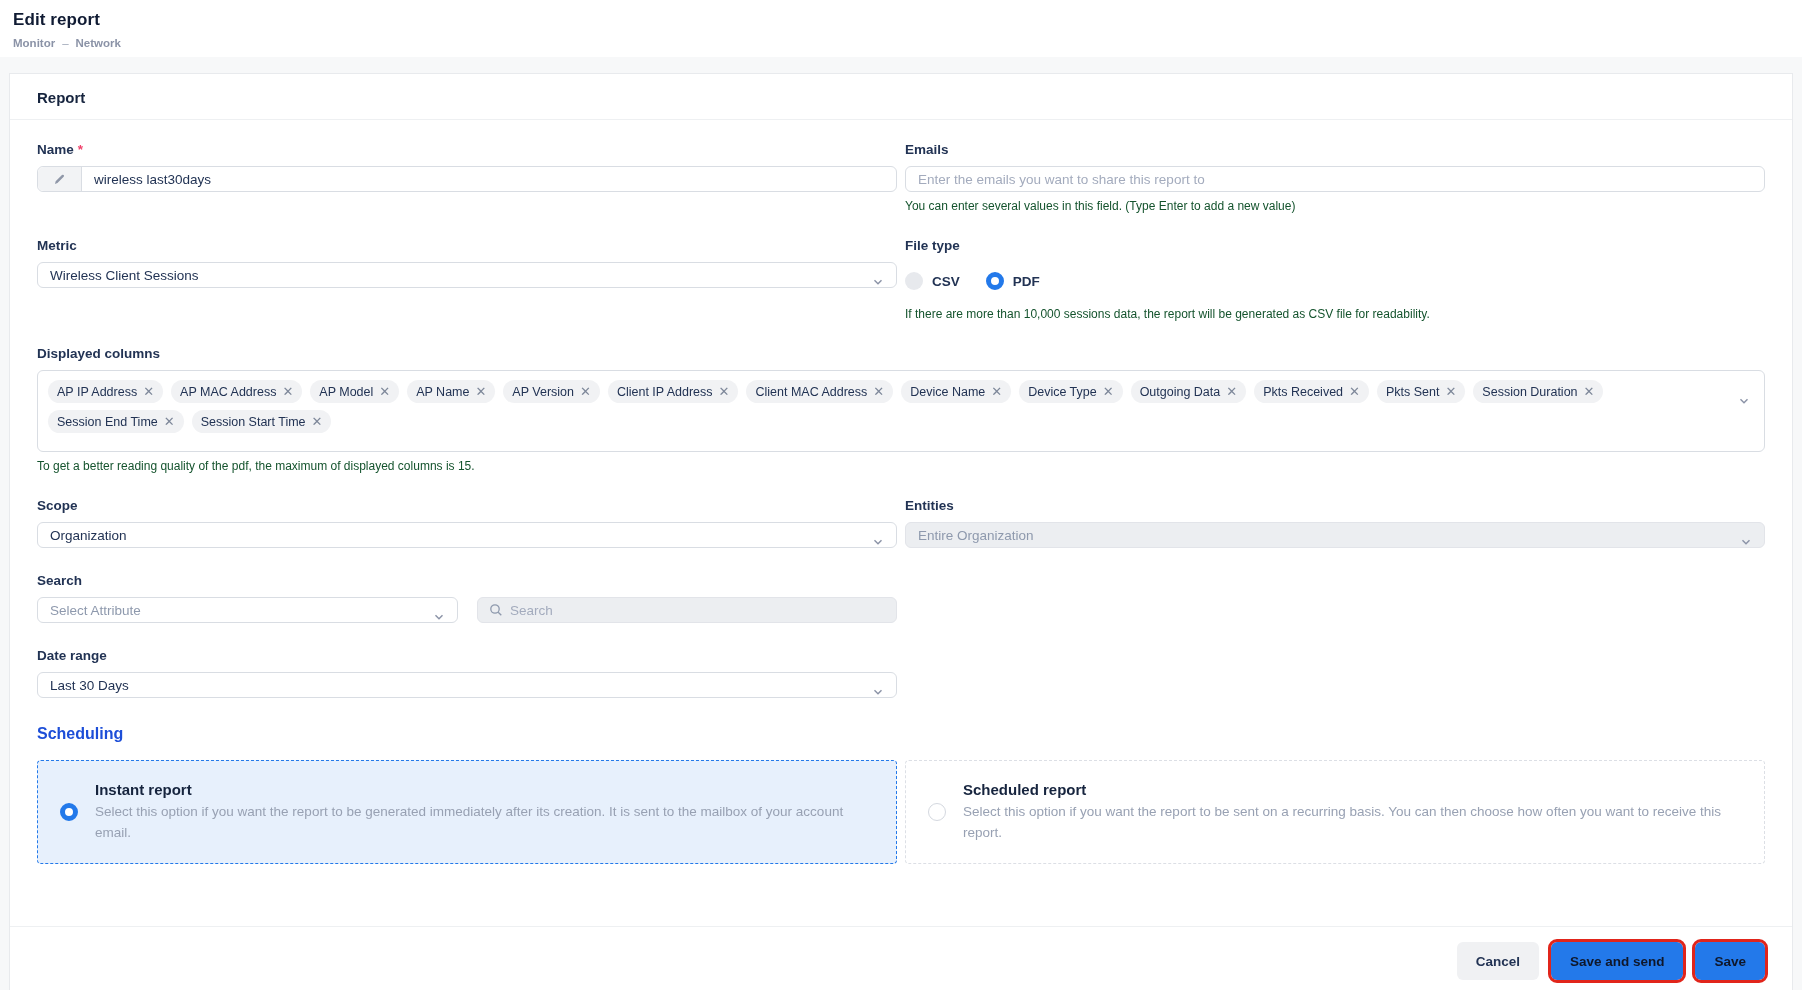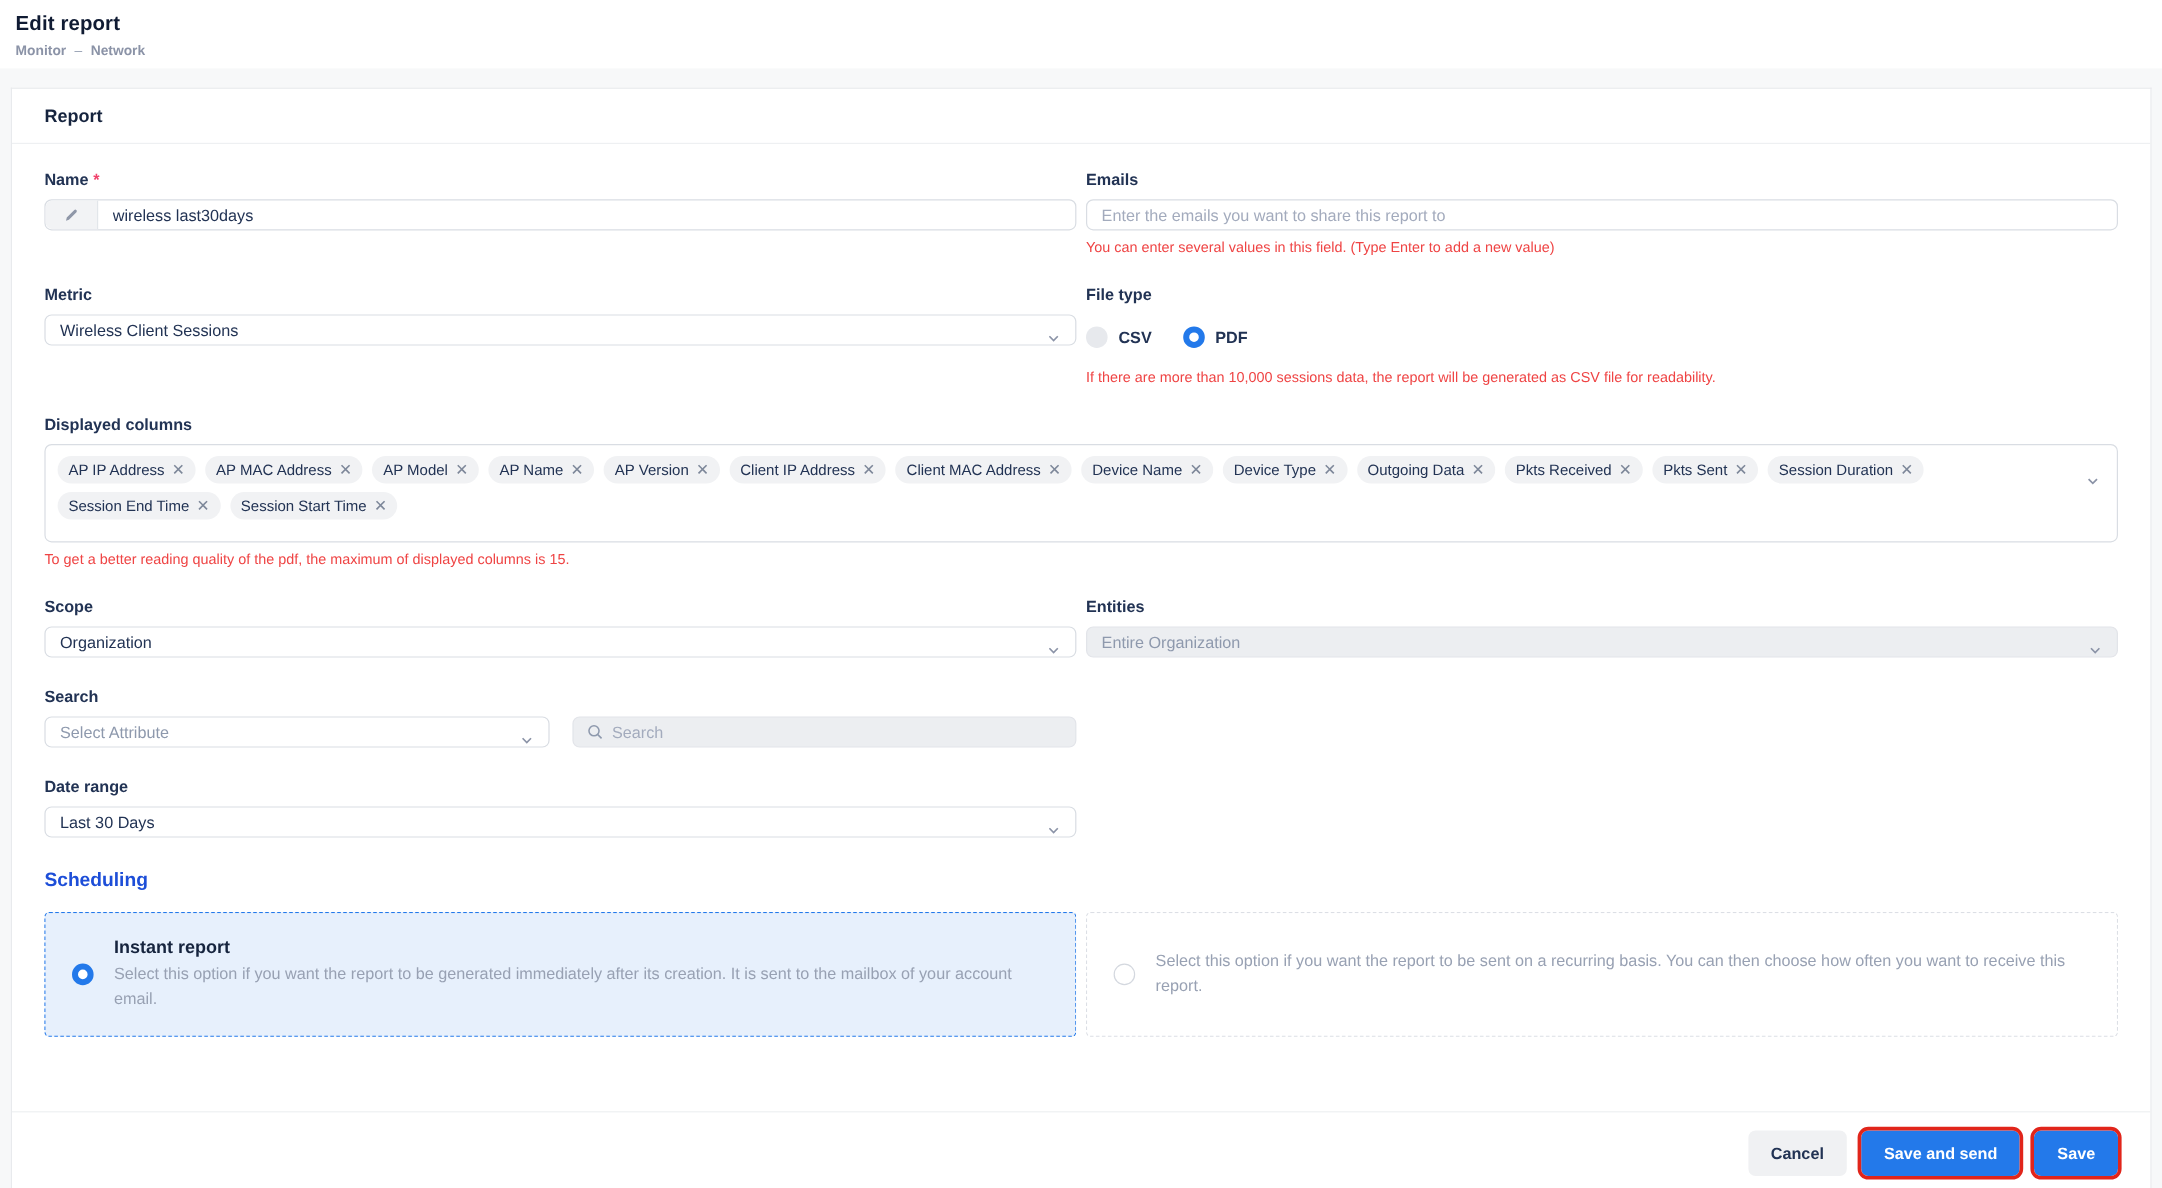--- a/index.html
+++ b/index.html
@@ -17,21 +17,21 @@
   .card { background:#fff; border:1px solid #e8eaed; border-bottom:none; height:100%; display:flex; flex-direction:column; }
   .card-header { padding:15px 27px 13px; border-bottom:1px solid #eef0f2; }
   .card-title { font-size:15px; font-weight:700; color:#16243e; }
   .card-body { flex:1; padding:22px 27px 0; }
 
   .grid2 { display:grid; grid-template-columns:860px 860px; column-gap:8px; }
 
   .field { margin-bottom:25px; }
   .field-label { font-size:13.5px; font-weight:600; color:#223354; margin-bottom:9px; display:flex; gap:4px; }
   .req { color:#f0426b; font-weight:700; }
-  .helper { font-size:12px; color:#ef4444; margin-top:7px; }
+  .helper { font-size:12px; color:#14532d; margin-top:7px; }
 
   .input, .select { height:26px; width:100%; border:1px solid #d9dde3; border-radius:6px; background:#fff;
     display:flex; align-items:center; font-size:13.5px; color:#223354; position:relative; }
   .input input { border:none; outline:none; flex:1; height:100%; font-size:13.5px; color:#223354;
     font-family:"Liberation Sans",sans-serif; background:transparent; padding:0 12px; border-radius:6px; }
   .input input::placeholder { color:#a3abbd; }
   .prefix-box { width:44px; height:100%; background:#f2f3f5; border-right:1px solid #d9dde3;
     border-radius:6px 0 0 6px; display:flex; align-items:center; justify-content:center; flex:0 0 auto; }
   .select { padding:0 34px 0 12px; cursor:pointer; }
   .select .chev { position:absolute; right:12px; top:13px; }
@@ -69,21 +69,21 @@
   .sched-card.unselected { background:#fff; border:1.5px dashed #dcdfe5; }
   .sched-text { flex:1; }
   .sched-title { font-size:15px; font-weight:700; color:#16243e; margin-bottom:4px; }
   .sched-desc { font-size:13.5px; color:#98a1b3; line-height:1.55; max-width:800px; }
 
   
   .card-footer { border-top:1px solid #eef0f2; padding:15px 27px; display:flex; justify-content:flex-end; align-items:center; gap:12px; }
   .btn { height:38px; border:none; border-radius:6px; padding:0 19px; font-size:13.5px; font-weight:700;
     font-family:"Liberation Sans",sans-serif; cursor:pointer; }
   .btn-cancel { background:#f0f1f3; color:#223354; }
-  .btn-primary { background:#2379ea; color:#ffffff; }
+  .btn-primary { background:#2379ea; color:#0f172a; }
   .annotated { outline:3px solid #e1251b; }
 
   .chev svg, .icon svg { display:block; }
 </style>
 </head>
 <body>
 
 <div class="top-header">
   <div class="page-title">Edit report</div>
   <div class="breadcrumb">
@@ -311,20 +311,21 @@
         <div class="sched-card selected">
           <span class="radio on"></span>
           <div class="sched-text">
             <div class="sched-title">Instant report</div>
             <div class="sched-desc">Select this option if you want the report to be generated immediately after its creation. It is sent to the mailbox of your account email.</div>
           </div>
         </div>
         <div class="sched-card unselected">
           <span class="radio off-outline"></span>
           <div class="sched-text">
+            <div class="sched-title">Scheduled report</div>
             <div class="sched-desc">Select this option if you want the report to be sent on a recurring basis. You can then choose how often you want to receive this report.</div>
           </div>
         </div>
       </div>
 
     </div>
 
     <div class="card-footer">
       <button class="btn btn-cancel">Cancel</button>
       <button class="btn btn-primary annotated">Save and send</button>

